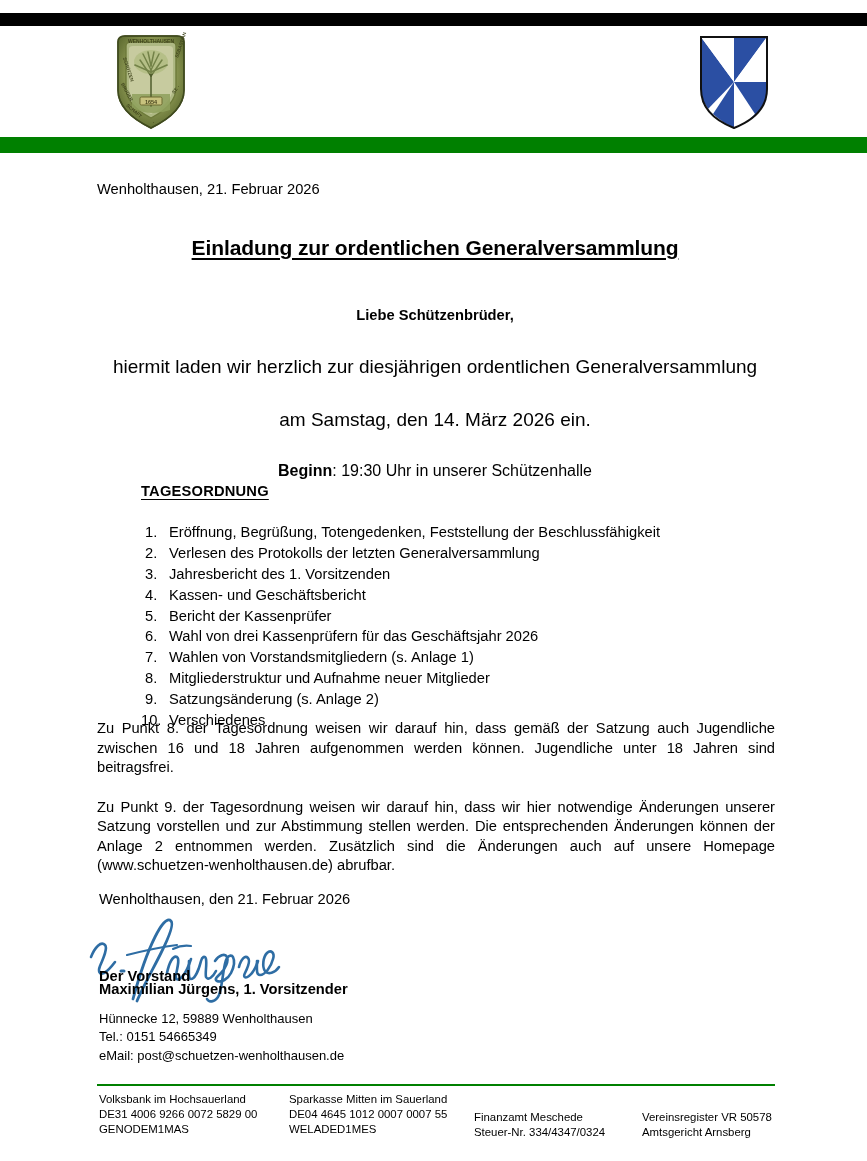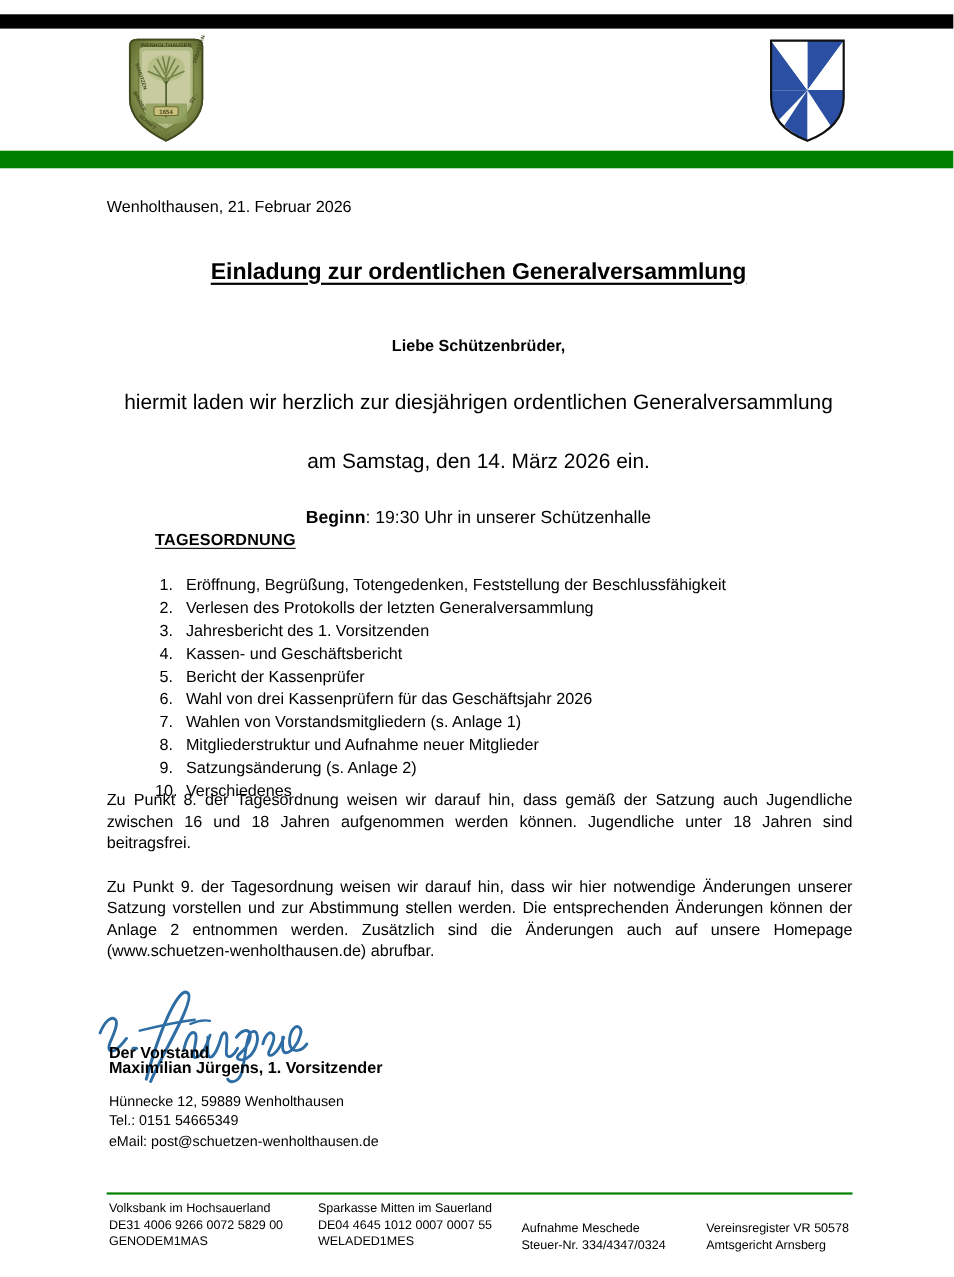--- a/index.html
+++ b/index.html
@@ -377,20 +377,21 @@
         </div>
     </div>
   </div>
 
   <div class="notes">
     <p>Zu Punkt 8. der Tagesordnung weisen wir darauf hin, dass gemäß der Satzung auch Jugendliche zwischen 16 und 18 Jahren aufgenommen werden können. Jugendliche unter 18 Jahren sind beitragsfrei.</p>
     <p>Zu Punkt 9. der Tagesordnung weisen wir darauf hin, dass wir hier notwendige Änderungen unserer Satzung vorstellen und zur Abstimmung stellen werden. Die entsprechenden Änderungen können der Anlage 2 entnommen werden. Zusätzlich sind die Änderungen auch auf unsere Homepage (www.schuetzen-wenholthausen.de) abrufbar.</p>
   </div>
 
   <div class="sig-block">
+    <div class="sig-date">Wenholthausen, den 21. Februar 2026</div>
     <div class="sig-graphic">
       <svg width="300" height="95" viewBox="0 0 300 95">
         <g fill="none" stroke="#2e6da4" stroke-linecap="round" stroke-linejoin="round">
           <path d="M10 46 C14 36, 20 30, 24 34 C27 37, 22 48, 19 55 C17 60, 18 64, 23 62 C27 60, 31 55, 34 51" stroke-width="2.6"></path>
           <path d="M40 60 C41 60, 42 60, 43 60" stroke-width="3"></path>
           <path d="M52 88 C58 66, 66 42, 74 26 C80 14, 86 6, 90 10 C93 13, 88 26, 80 42 C72 58, 62 76, 56 90" stroke-width="2.8"></path>
           <path d="M46 44 C62 40, 80 36, 96 34" stroke-width="2.2"></path>
           <path d="M86 62 C88 52, 92 44, 96 46 C99 48, 96 58, 95 64 C94 69, 97 70, 101 66 C105 62, 108 54, 110 48" stroke-width="2.6"></path>
           <path d="M108 50 C108 60, 107 68, 110 68 C114 68, 118 58, 120 50 C121 46, 124 44, 125 48 C126 54, 124 62, 125 66 C127 70, 132 66, 135 60" stroke-width="2.6"></path>
           <path d="M92 38 C98 35, 104 34, 110 35" stroke-width="2"></path>
@@ -416,21 +417,21 @@
       <div>Volksbank im Hochsauerland</div>
       <div>DE31 4006 9266 0072 5829 00</div>
       <div>GENODEM1MAS</div>
     </div>
     <div class="footer-col c2">
       <div>Sparkasse Mitten im Sauerland</div>
       <div>DE04 4645 1012 0007 0007 55</div>
       <div>WELADED1MES</div>
     </div>
     <div class="footer-col c3">
-      <div>Aufnahme Meschede</div>
+      <div>Finanzamt Meschede</div>
       <div>Steuer-Nr. 334/4347/0324</div>
     </div>
     <div class="footer-col c4">
       <div>Vereinsregister VR 50578</div>
       <div>Amtsgericht Arnsberg</div>
     </div>
   </div>
 
 </div>
 

